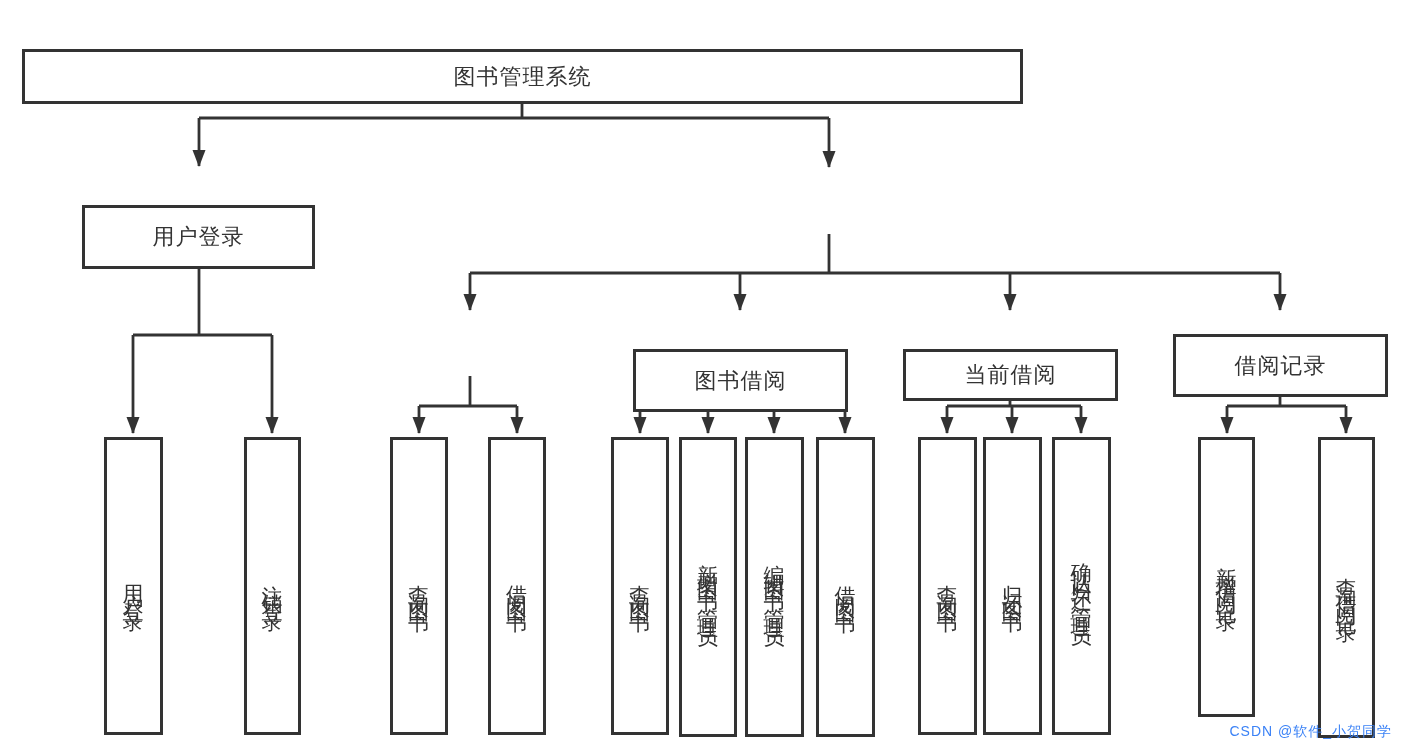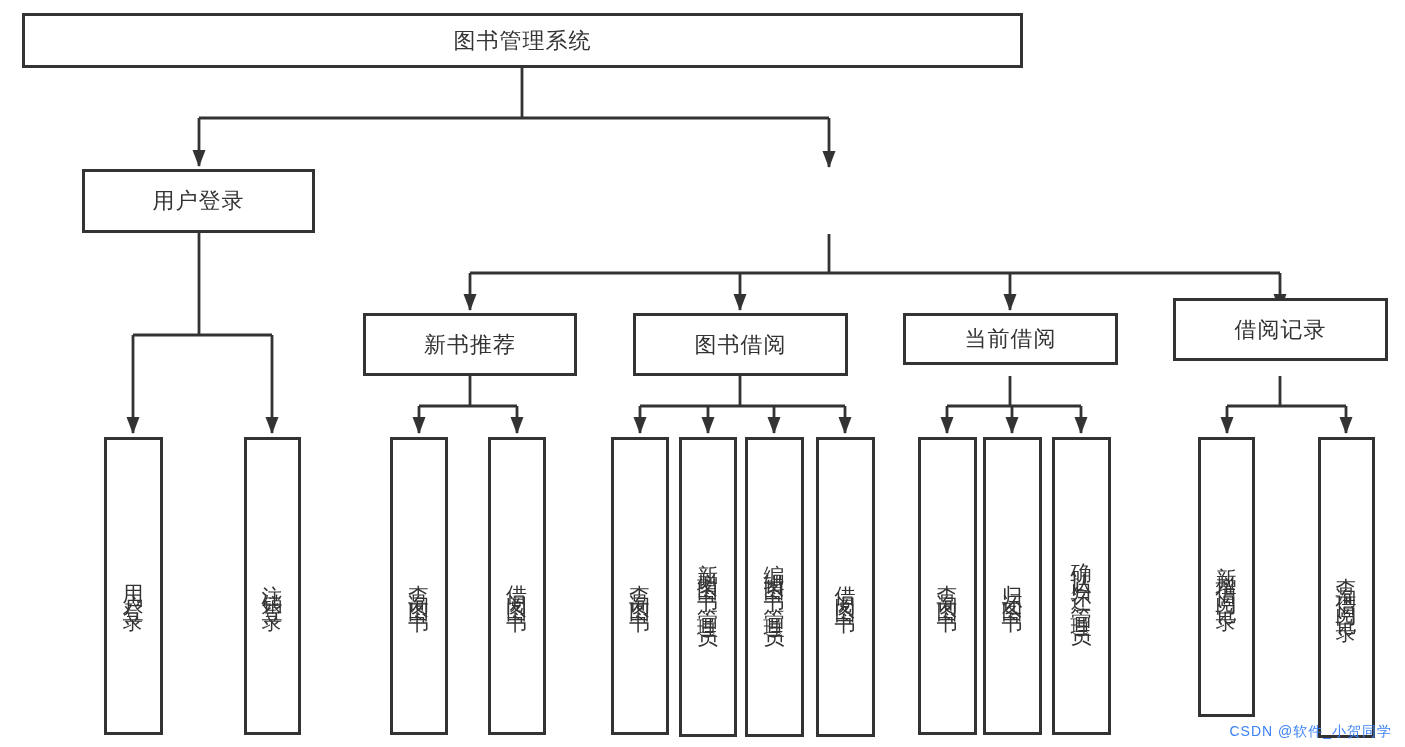--- a/index.html
+++ b/index.html
@@ -13,20 +13,21 @@
   }
   .wires{position:absolute;left:0;top:0;width:1405px;height:747px;}
   .hbox{
     position:absolute;
     box-sizing:border-box;
     border:3px solid #333333;
     background:#ffffff;
     display:flex;align-items:center;justify-content:center;
     font-size:22px;letter-spacing:1px;
     white-space:nowrap;
+    margin-top:36px;
   }
   .vbox{
     position:absolute;
     box-sizing:border-box;
     border:3px solid #333333;
     background:#ffffff;
     display:flex;align-items:center;justify-content:center;
   }
   .vlabel{
     writing-mode:vertical-rl;
@@ -101,23 +102,20 @@
   </svg>
 
   <div class="hbox" style="left:22px;top:13px;width:1001px;height:55px">
     <span>图书管理系统</span>
   </div>
 
   <div class="hbox" style="left:82px;top:169px;width:233px;height:64px">
     <span>用户登录</span>
   </div>
 
-  <div class="hbox" style="left:363px;top:313px;width:214px;height:63px">
-    <span>新书推荐</span>
-  </div>
   <div class="hbox" style="left:633px;top:313px;width:215px;height:63px">
     <span>图书借阅</span>
   </div>
   <div class="hbox" style="left:903px;top:313px;width:215px;height:52px">
     <span>当前借阅</span>
   </div>
   <div class="hbox" style="left:1173px;top:298px;width:215px;height:63px">
     <span>借阅记录</span>
   </div>
 

